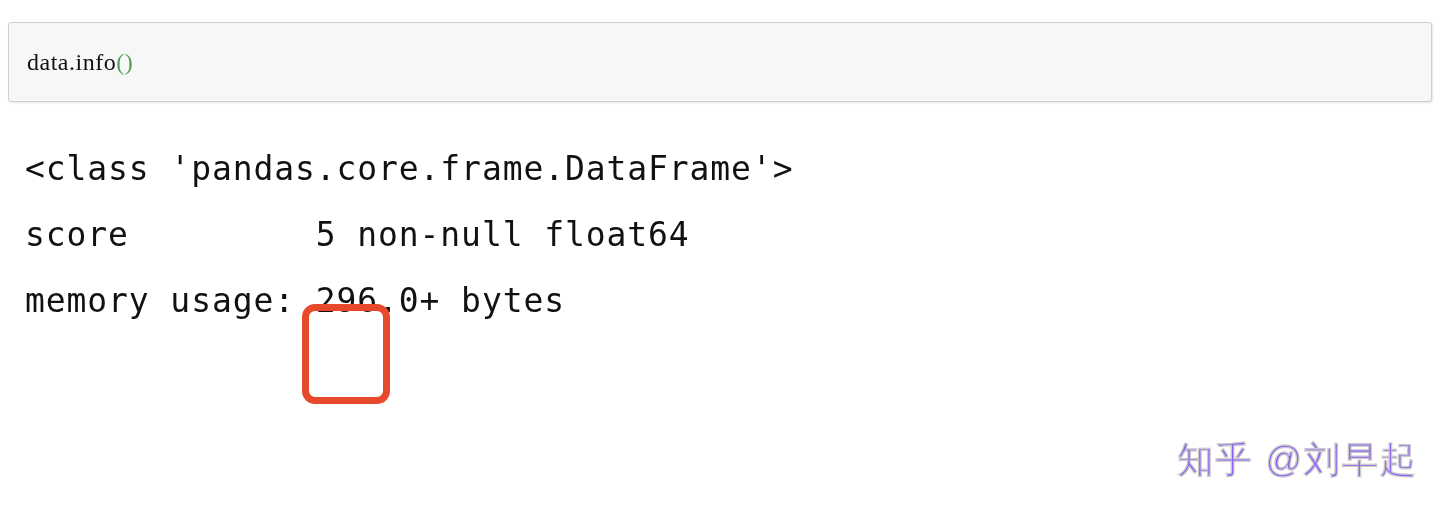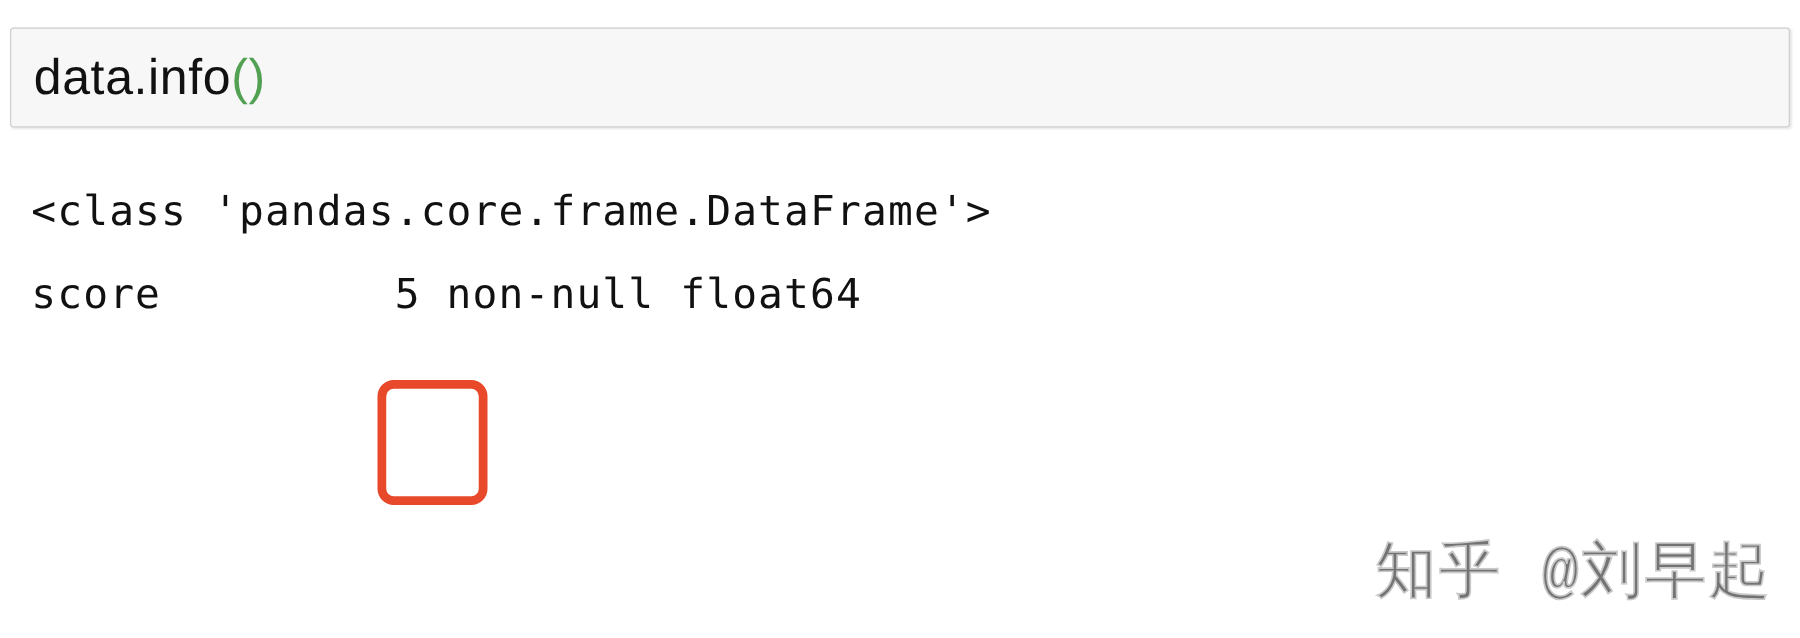--- a/index.html
+++ b/index.html
@@ -25,22 +25,22 @@
     box-sizing: border-box;
     background: #f7f7f7;
     border: 1px solid #cfcfcf;
     border-radius: 3px;
     box-shadow: 1px 1px 2px rgba(0,0,0,0.10);
   }
   #code-line {
     position: absolute;
     left: 18px;
     top: 18px;
-    font-family: Liberation Sans, sans-serif;
-    font-size: 40px;
+    font-family: Liberation Serif, serif;
+    font-size: 24px;
     line-height: 42px;
     letter-spacing: 0.5px;
     color: #111111;
     white-space: pre;
   }
   .tok-punct-green {
     color: #52a052;
   }
 
   
@@ -73,38 +73,39 @@
     border-radius: 13px;
     background: transparent;
     pointer-events: none;
   }
 
   
   #watermark {
     position: absolute;
     right: 22px;
     bottom: 24px;
-    font-family: Liberation Mono, monospace;
-    font-size: 49px;
+    font-family: Liberation Sans, sans-serif;
+    font-size: 36px;
     line-height: 52px;
     letter-spacing: 2px;
-    color: #737373;
+    color: #8b5cf6;
     -webkit-text-stroke: 1.3px #c9c9c9;
     text-shadow: 0 0 1px #d5d5d5;
     white-space: pre;
     user-select: none;
   }
 </style>
 </head>
 <body>
 
 <div id="code-cell">
   <div id="code-line"><span>data.info</span><span class="tok-punct-green">()</span></div>
 </div>
 
 <div id="output-block">
   <div class="out-line">&lt;class 'pandas.core.frame.DataFrame'&gt;</div>
   <div class="out-line">score         5 non-null float64</div>
+  <div class="out-line">memory usage: 296.0+ bytes</div>
 </div>
 
 <div id="highlight-box"></div>
 
 <div id="watermark">知乎 @刘早起</div>
 
 </body></html>

